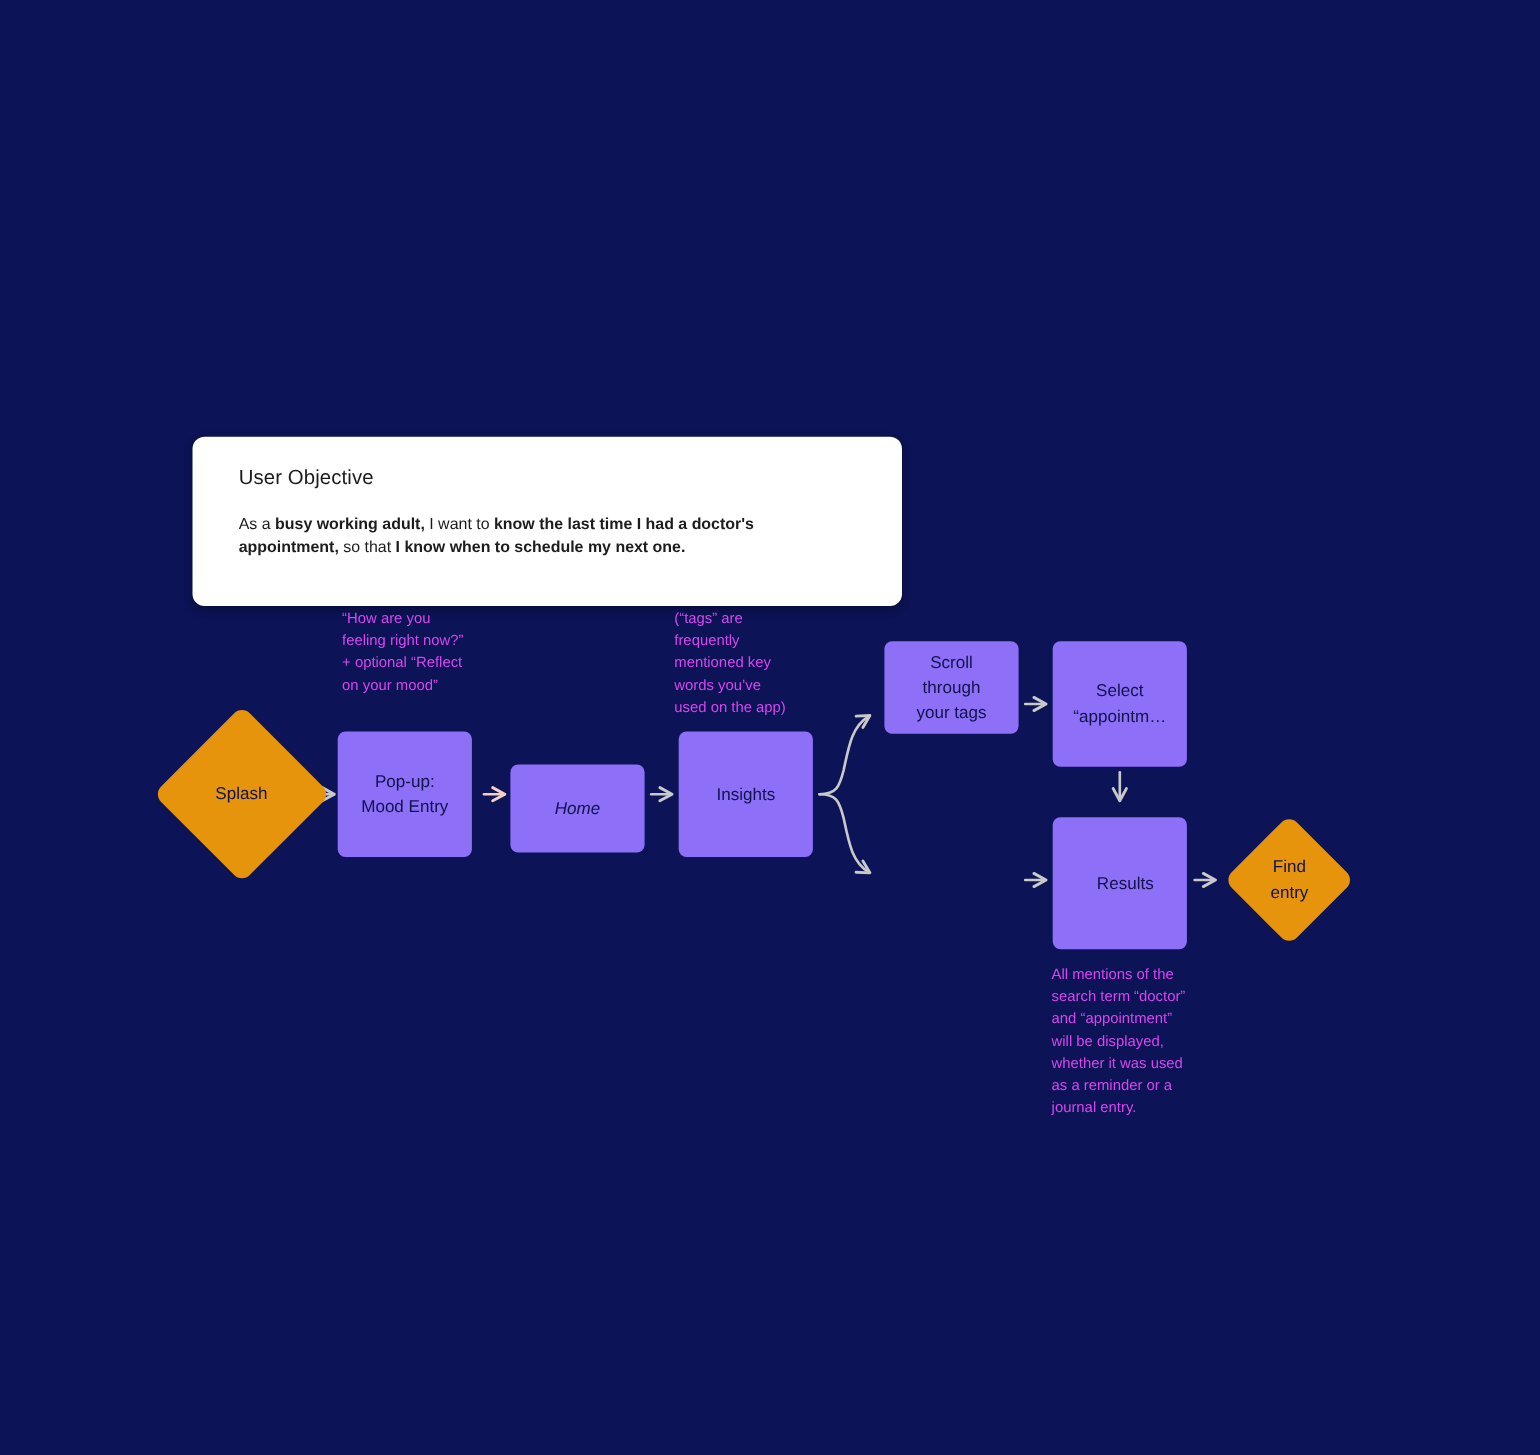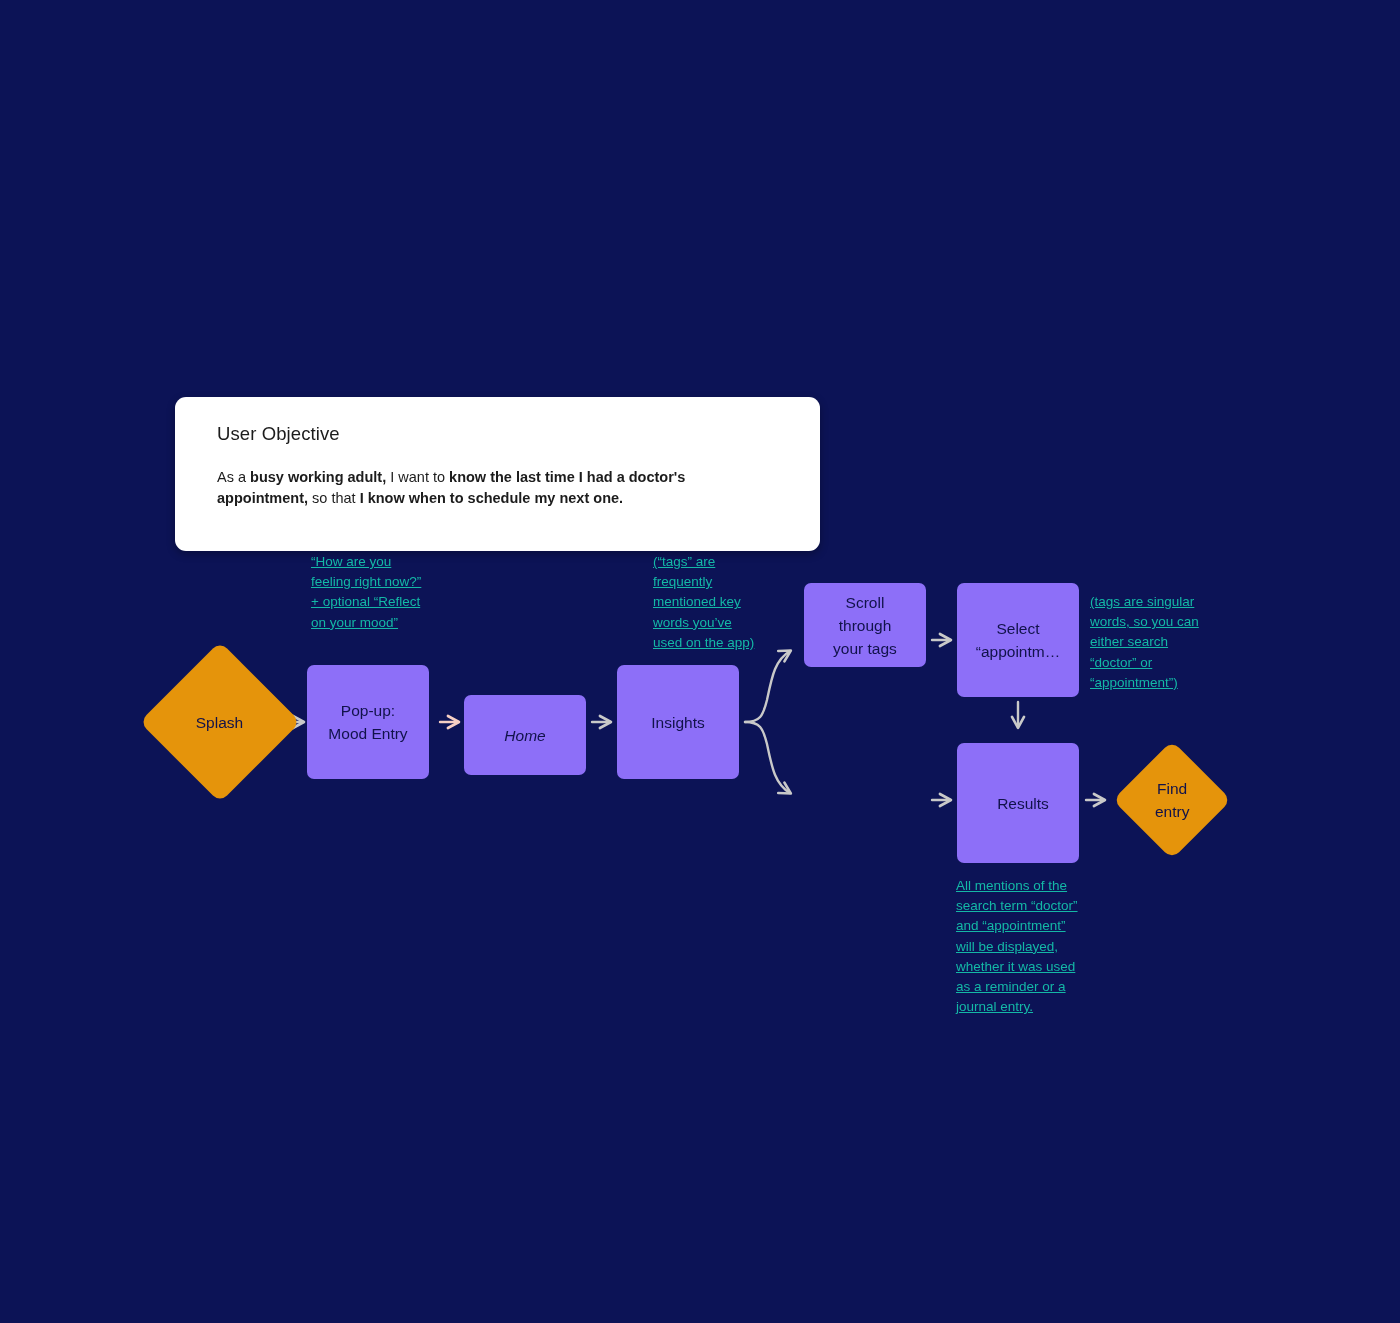--- a/index.html
+++ b/index.html
@@ -87,25 +87,24 @@
     color: #11124a;
     font-size: 15.5px;
     line-height: 23px;
     text-align: center;
     white-space: pre-line;
     display: block;
   }
 
   .note {
     position: absolute;
-    color: #14b8a6;
+    color: #d946ef;
     font-size: 13.5px;
     line-height: 20.2px;
     white-space: pre-line;
-    text-decoration: underline;
   }
 
   .arrow-svg {
     position: absolute;
     overflow: visible;
     pointer-events: none;
   }
 </style>
 </head>
 <body>
@@ -188,31 +187,26 @@
   <div class="diamond" style="left:1130px; top:758px; width:84px; height:84px;">
     <span>Find
 entry</span>
   </div>
 
   <div class="note" style="left:311px; top:552px; width:146px;">“How are you
 feeling right now?”
 + optional “Reflect
 on your mood”</div>
 
-  <div class="note" style="left:613px; top:552px; width:136px;margin-left:40px;">(“tags” are
+  <div class="note" style="left:613px; top:552px; width:136px;">(“tags” are
 frequently
 mentioned key
 words you’ve
 used on the app)</div>
 
-  <div class="note" style="left:1090px; top:592px; width:140px;">(tags are singular
-words, so you can
-either search
-“doctor” or
-“appointment”)</div>
 
   <div class="note" style="left:956px; top:876px; width:146px;">All mentions of the
 search term “doctor”
 and “appointment”
 will be displayed,
 whether it was used
 as a reminder or a
 journal entry.</div>
 
 </div>

